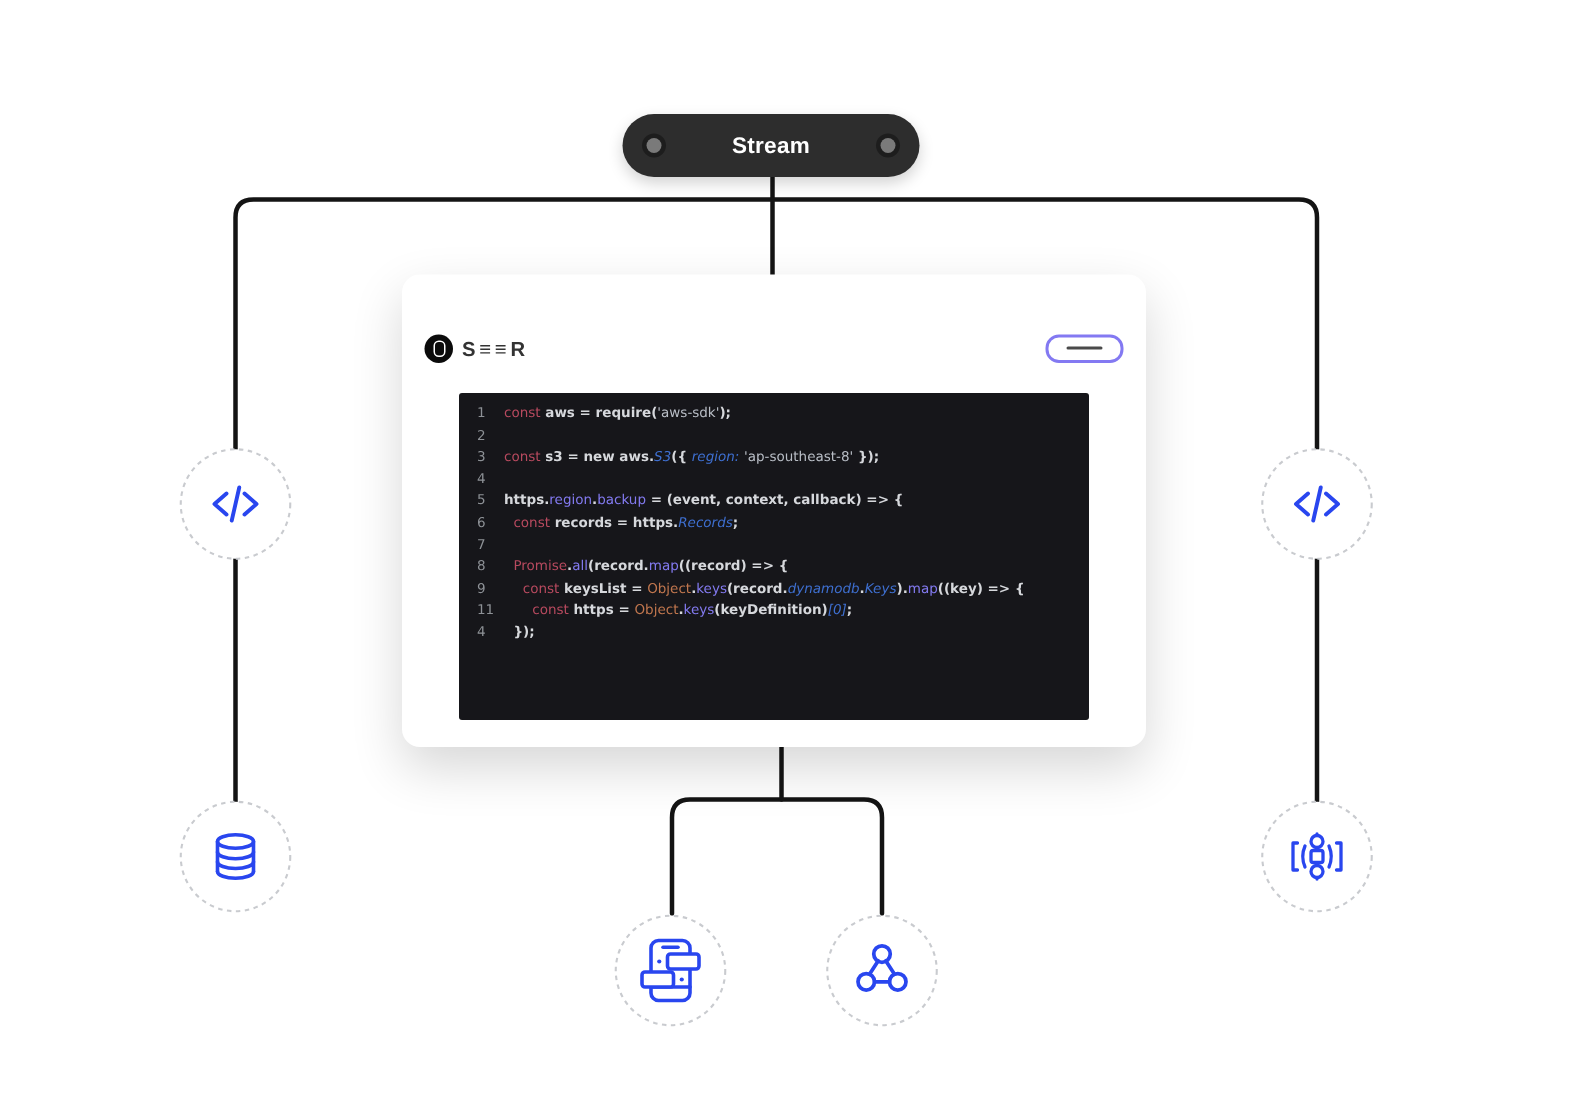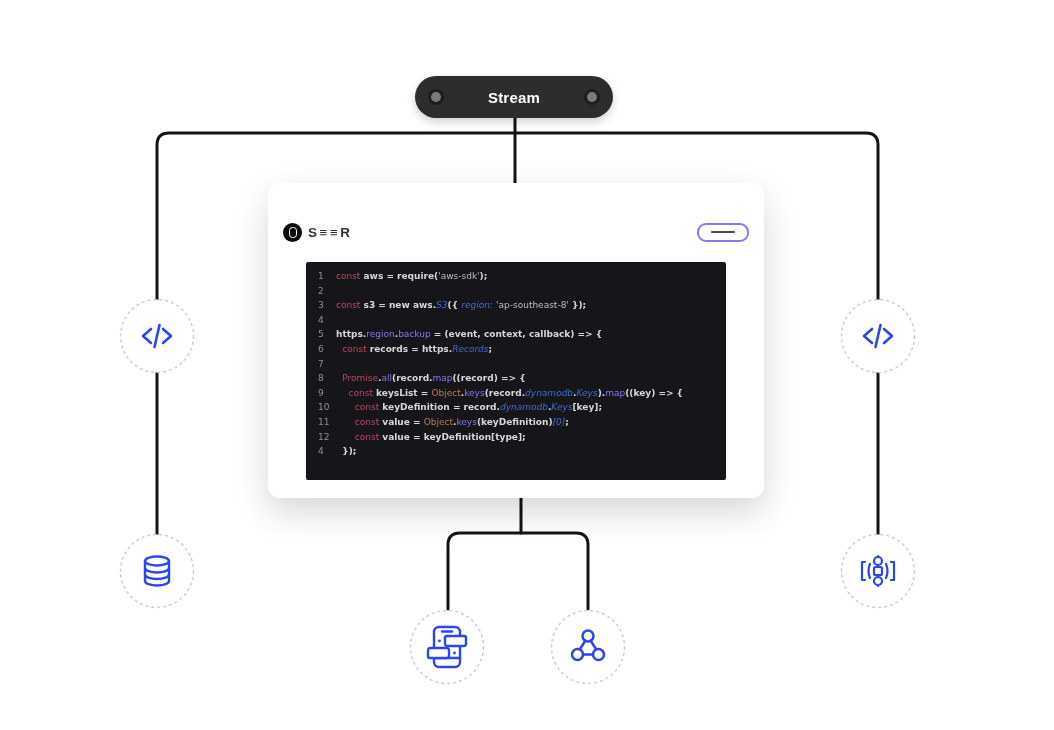--- a/index.html
+++ b/index.html
@@ -83,23 +83,21 @@
     <div class="code-editor">
         <div class="code-line"><span class="ln">1</span><span class="code"><span class="tok-kw">const</span><span class="tok-pl"> aws = require(</span><span class="tok-str">'aws-sdk'</span><span class="tok-pl">);</span></span></div>
         <div class="code-line"><span class="ln">2</span><span class="code"> </span></div>
         <div class="code-line"><span class="ln">3</span><span class="code"><span class="tok-kw">const</span><span class="tok-pl"> s3 = new aws.</span><span class="tok-cls">S3</span><span class="tok-pl">({ </span><span class="tok-cls">region:</span><span class="tok-pl"> </span><span class="tok-str">'ap-southeast-8'</span><span class="tok-pl"> });</span></span></div>
         <div class="code-line"><span class="ln">4</span><span class="code"> </span></div>
         <div class="code-line"><span class="ln">5</span><span class="code"><span class="tok-pl">https.</span><span class="tok-fn">region</span><span class="tok-pl">.</span><span class="tok-fn">backup</span><span class="tok-pl"> = (event, context, callback) =&gt; {</span></span></div>
         <div class="code-line"><span class="ln">6</span><span class="code"><span class="tok-pl">  </span><span class="tok-kw">const</span><span class="tok-pl"> records = https.</span><span class="tok-cls">Records</span><span class="tok-pl">;</span></span></div>
         <div class="code-line"><span class="ln">7</span><span class="code"> </span></div>
         <div class="code-line"><span class="ln">8</span><span class="code"><span class="tok-pl">  </span><span class="tok-kw">Promise</span><span class="tok-pl">.</span><span class="tok-fn">all</span><span class="tok-pl">(record.</span><span class="tok-fn">map</span><span class="tok-pl">((record) =&gt; {</span></span></div>
         <div class="code-line"><span class="ln">9</span><span class="code"><span class="tok-pl">    </span><span class="tok-kw">const</span><span class="tok-pl"> keysList = </span><span class="tok-obj">Object</span><span class="tok-pl">.</span><span class="tok-fn">keys</span><span class="tok-pl">(record.</span><span class="tok-cls">dynamodb</span><span class="tok-pl">.</span><span class="tok-cls">Keys</span><span class="tok-pl">).</span><span class="tok-fn">map</span><span class="tok-pl">((key) =&gt; {</span></span></div>
-        <div class="code-line"><span class="ln">10</span><span class="code"><span class="tok-pl">      </span><span class="tok-kw">const</span><span class="tok-pl"> keyDefinition = record.</span><span class="tok-cls">dynamodb</span><span class="tok-pl">.</span><span class="tok-cls">Keys</span><span class="tok-pl">[key];</span></span></div>
-        <div class="code-line"><span class="ln">11</span><span class="code"><span class="tok-pl">      </span><span class="tok-kw">const</span><span class="tok-pl"> value = </span><span class="tok-obj">Object</span><span class="tok-pl">.</span><span class="tok-fn">keys</span><span class="tok-pl">(keyDefinition)</span><span class="tok-cls">[0]</span><span class="tok-pl">;</span></span></div>
-        <div class="code-line"><span class="ln">12</span><span class="code"><span class="tok-pl">      </span><span class="tok-kw">const</span><span class="tok-pl"> value = keyDefinition[type];</span></span></div>
+        <div class="code-line"><span class="ln">11</span><span class="code"><span class="tok-pl">      </span><span class="tok-kw">const</span><span class="tok-pl"> https = </span><span class="tok-obj">Object</span><span class="tok-pl">.</span><span class="tok-fn">keys</span><span class="tok-pl">(keyDefinition)</span><span class="tok-cls">[0]</span><span class="tok-pl">;</span></span></div>
         <div class="code-line"><span class="ln">4</span><span class="code"><span class="tok-pl">  });</span></span></div>
       </div>
   </div>
 
   <div class="node" style="left:119px;top:298px;">
     <svg width="76" height="76">
       <circle cx="38" cy="38" r="36.5" fill="#fff" stroke="#c9cbcf" stroke-width="1.4" stroke-dasharray="3 3"></circle>
       <g transform="translate(38,38)" fill="none" stroke="#2946ef" stroke-width="2.6" stroke-linecap="round" stroke-linejoin="round">
         <path d="M-6 -7 L-14 0 L-6 7"></path>
           <path d="M6 -7 L14 0 L6 7"></path>

